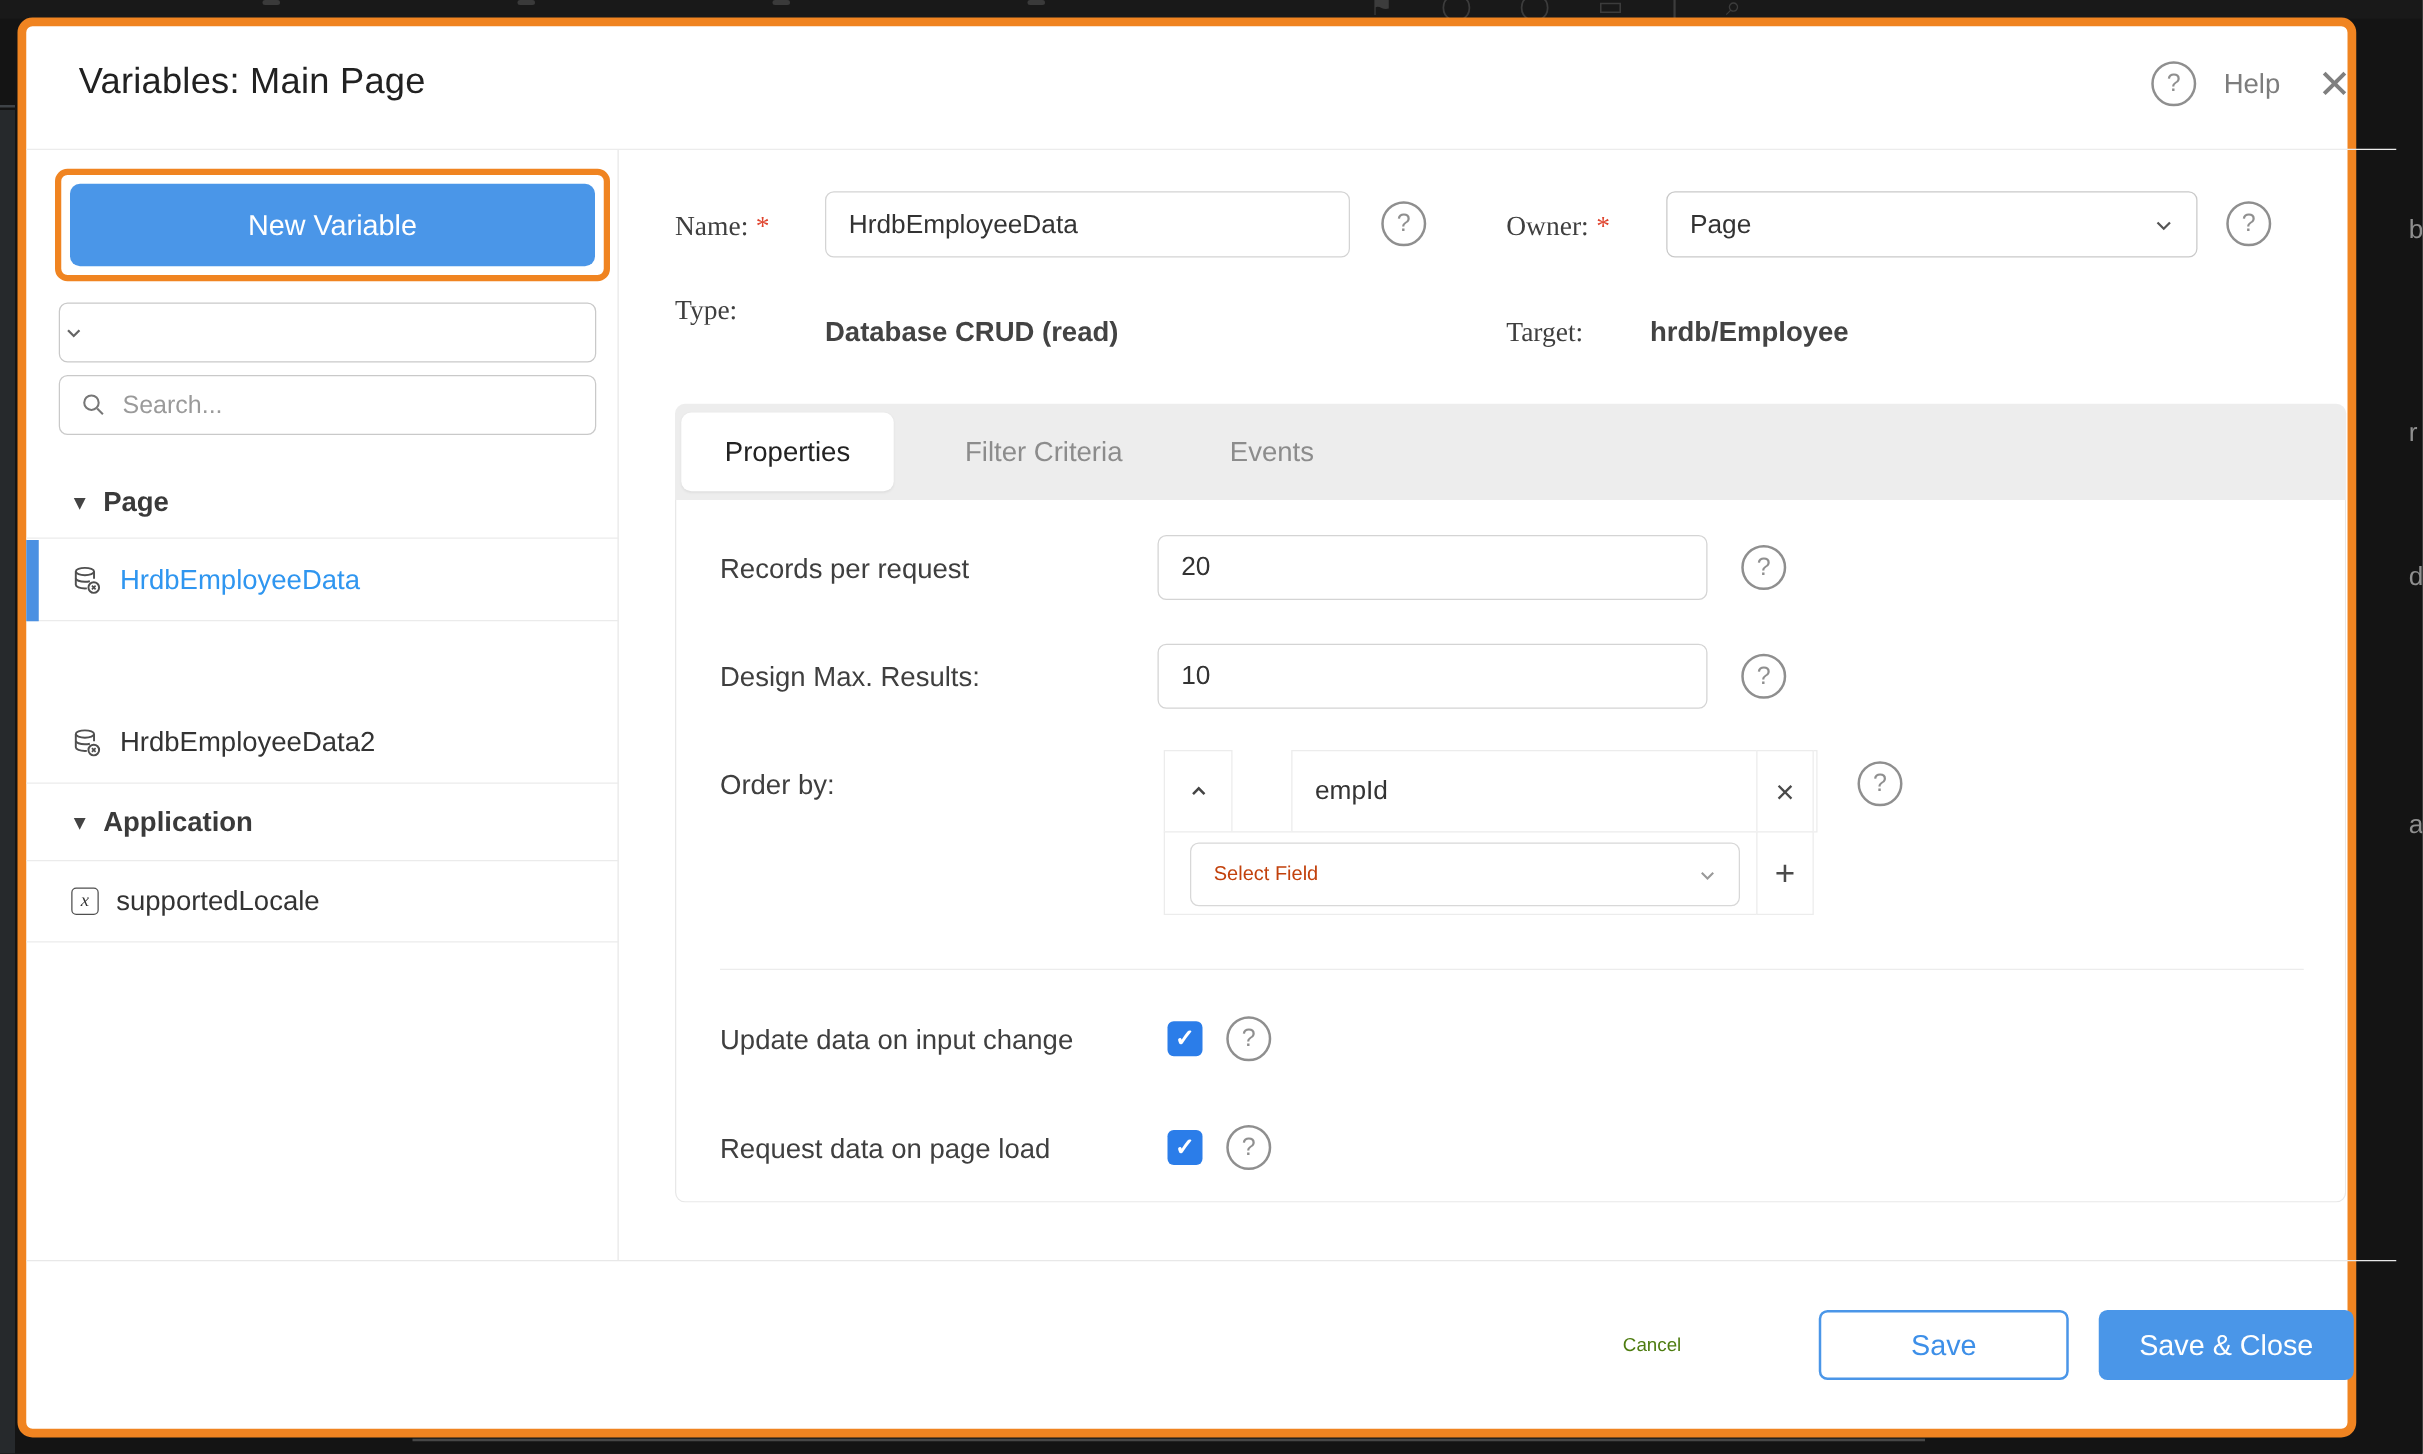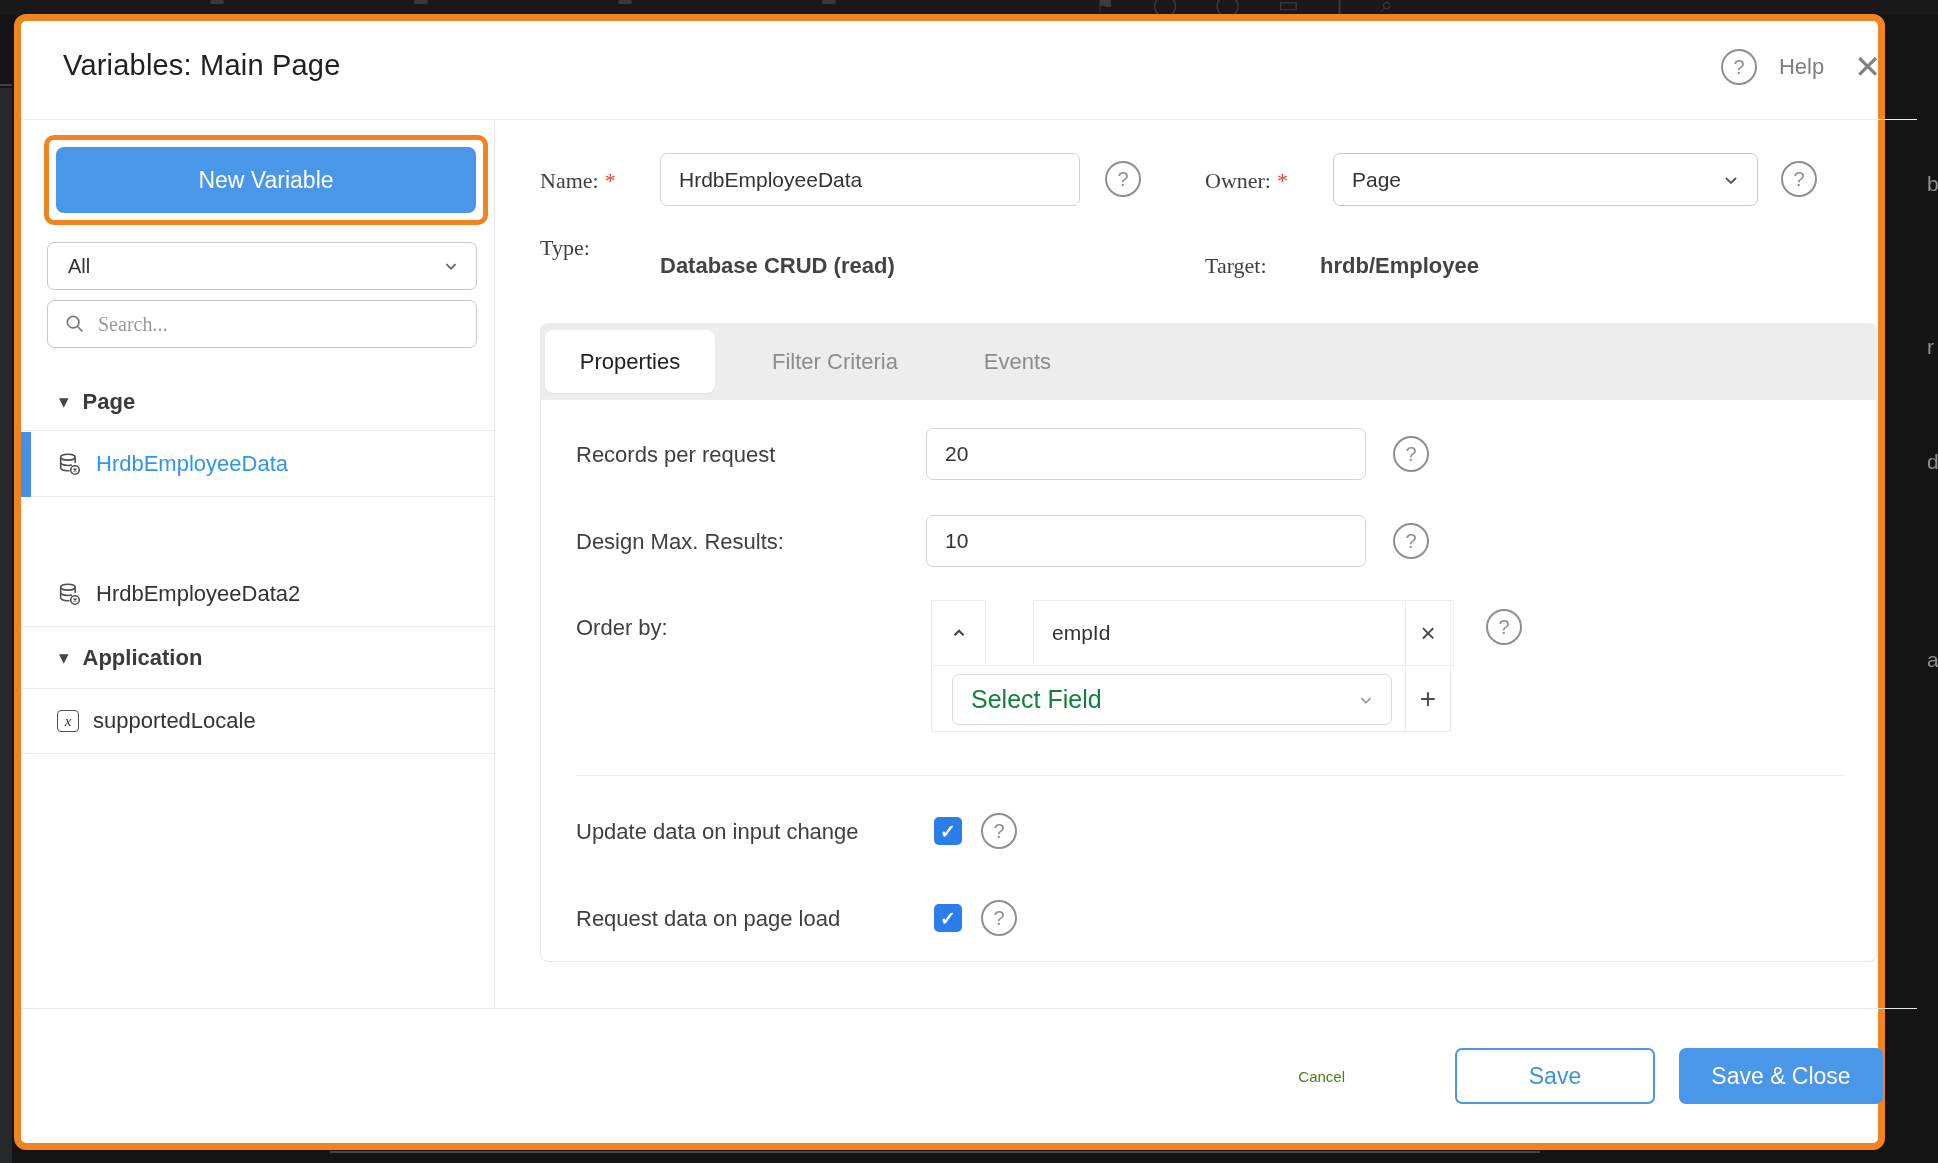--- a/index.html
+++ b/index.html
@@ -52,21 +52,21 @@
   .select-box .sel-text { padding-left:20px; flex:1; }
   .select-box svg { margin-right:14px; }
   .filter-select { left:26px; top:122px; width:430px; height:48px; }
   .search-box {
     position:absolute; left:26px; top:180px; width:430px; height:48px;
     border:1px solid #c9c9c9; border-radius:7px; display:flex; align-items:center;
   }
   .search-box svg { margin-left:16px; }
   .search-box input {
     border:none; outline:none; flex:1; font-size:20px; color:#444; padding-left:12px;
-    font-family:Liberation Serif, serif; background:transparent;
+    font-family:Liberation Sans, sans-serif; background:transparent;
   }
   .search-box input::placeholder { color:#9a9a9a; }
   .side-section-header {
     position:absolute; left:0; width:474px; height:58px; border-bottom:1px solid #ebebeb;
     display:flex; align-items:center;
   }
   .side-section-header .caret { margin-left:38px; color:#444; font-size:19px; }
   .side-section-header .sec-label { margin-left:14px; font-size:22px; font-weight:700; color:#3a3a3a; }
   .side-item {
     position:absolute; left:0; width:474px; height:65px; border-bottom:1px solid #ebebeb;
@@ -112,21 +112,21 @@
     position:absolute; left:45px; top:280px; width:1337px; height:562px;
     background:#fff; border:1px solid #e8e8e8; border-top:none; border-radius:0 0 8px 8px;
   }
   .card .row-label { position:absolute; left:35px; font-size:22px; color:#3f3f3f; }
   .ob-cell { position:absolute; border:1px solid #ececec; background:#fff;
     display:flex; align-items:center; justify-content:center; color:#555; }
   .ob-field { position:absolute; border:1px solid #ececec; background:#fff;
     display:flex; align-items:center; font-size:21px; color:#333;margin-left:48px; }
   .ob-select {
     position:absolute; border:1px solid #d8d8d8; border-radius:7px; background:#fff;
-    display:flex; align-items:center; font-size:25px; color:#15803d;
+    display:flex; align-items:center; font-size:16px; color:#c2410c;
   }
   .ob-select .sel-text { padding-left:18px; flex:1; }
   .ob-select svg { margin-right:14px; }
   .divider-h { position:absolute; height:1px; background:#ececec; }
   .checkbox {
     position:absolute; width:28px; height:28px; border-radius:5px; background:#2b7de9;
     display:flex; align-items:center; justify-content:center;
   }
   .checkbox .check-glyph { color:#fff; font-size:19px; font-weight:700; display:none; line-height:1; }
   .checkbox.checked .check-glyph { display:block; }
@@ -187,21 +187,20 @@
         <span class="close-x">✕</span>
       </div>
     </div>
 
     <div class="sidebar">
       <div class="nv-highlight">
         <div class="nv-button">New Variable</div>
       </div>
 
       <div class="select-box filter-select">
-        <span class="sel-text">All</span>
         <svg width="22" height="22" viewBox="0 0 24 24" fill="none" stroke="#666" stroke-width="2">
             <polyline points="7 10 12 15 17 10"></polyline>
           </svg>
       </div>
 
       <div class="search-box">
         <svg width="22" height="22" viewBox="0 0 24 24" fill="none" stroke="#777" stroke-width="1.8">
             <circle cx="10" cy="10" r="6.3"></circle>
             <line x1="15" y1="15" x2="20" y2="20"></line>
           </svg>

